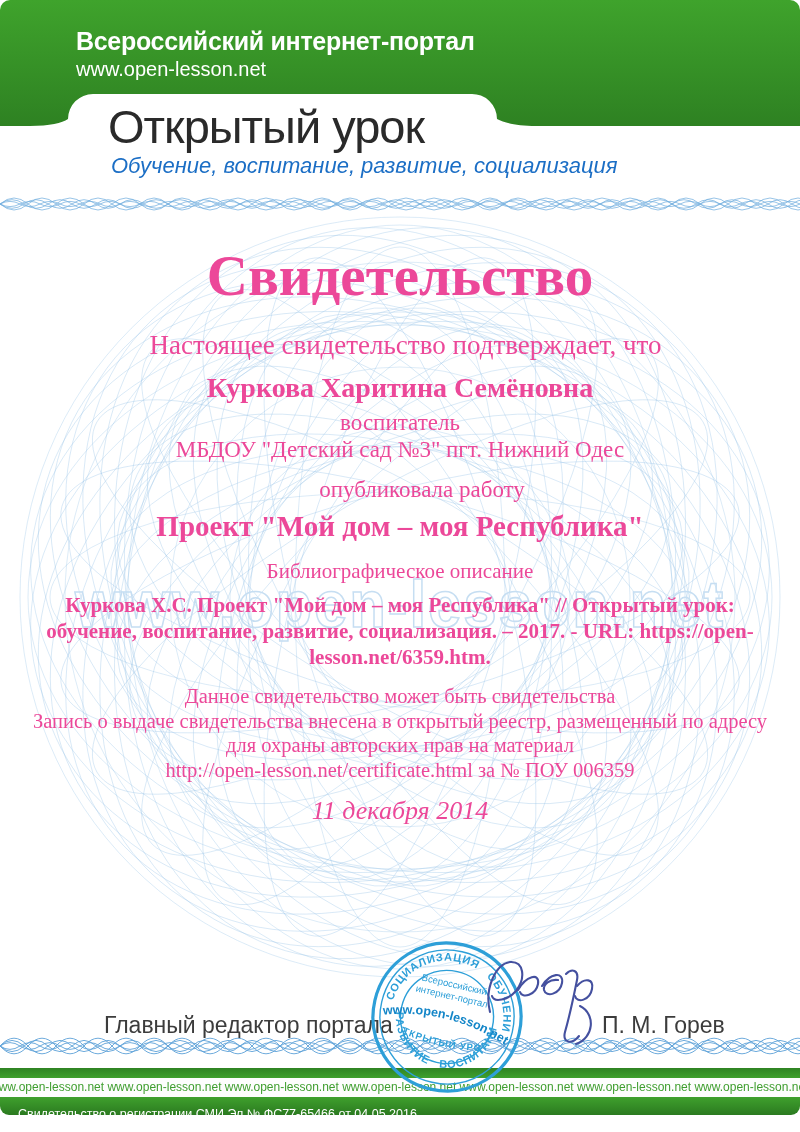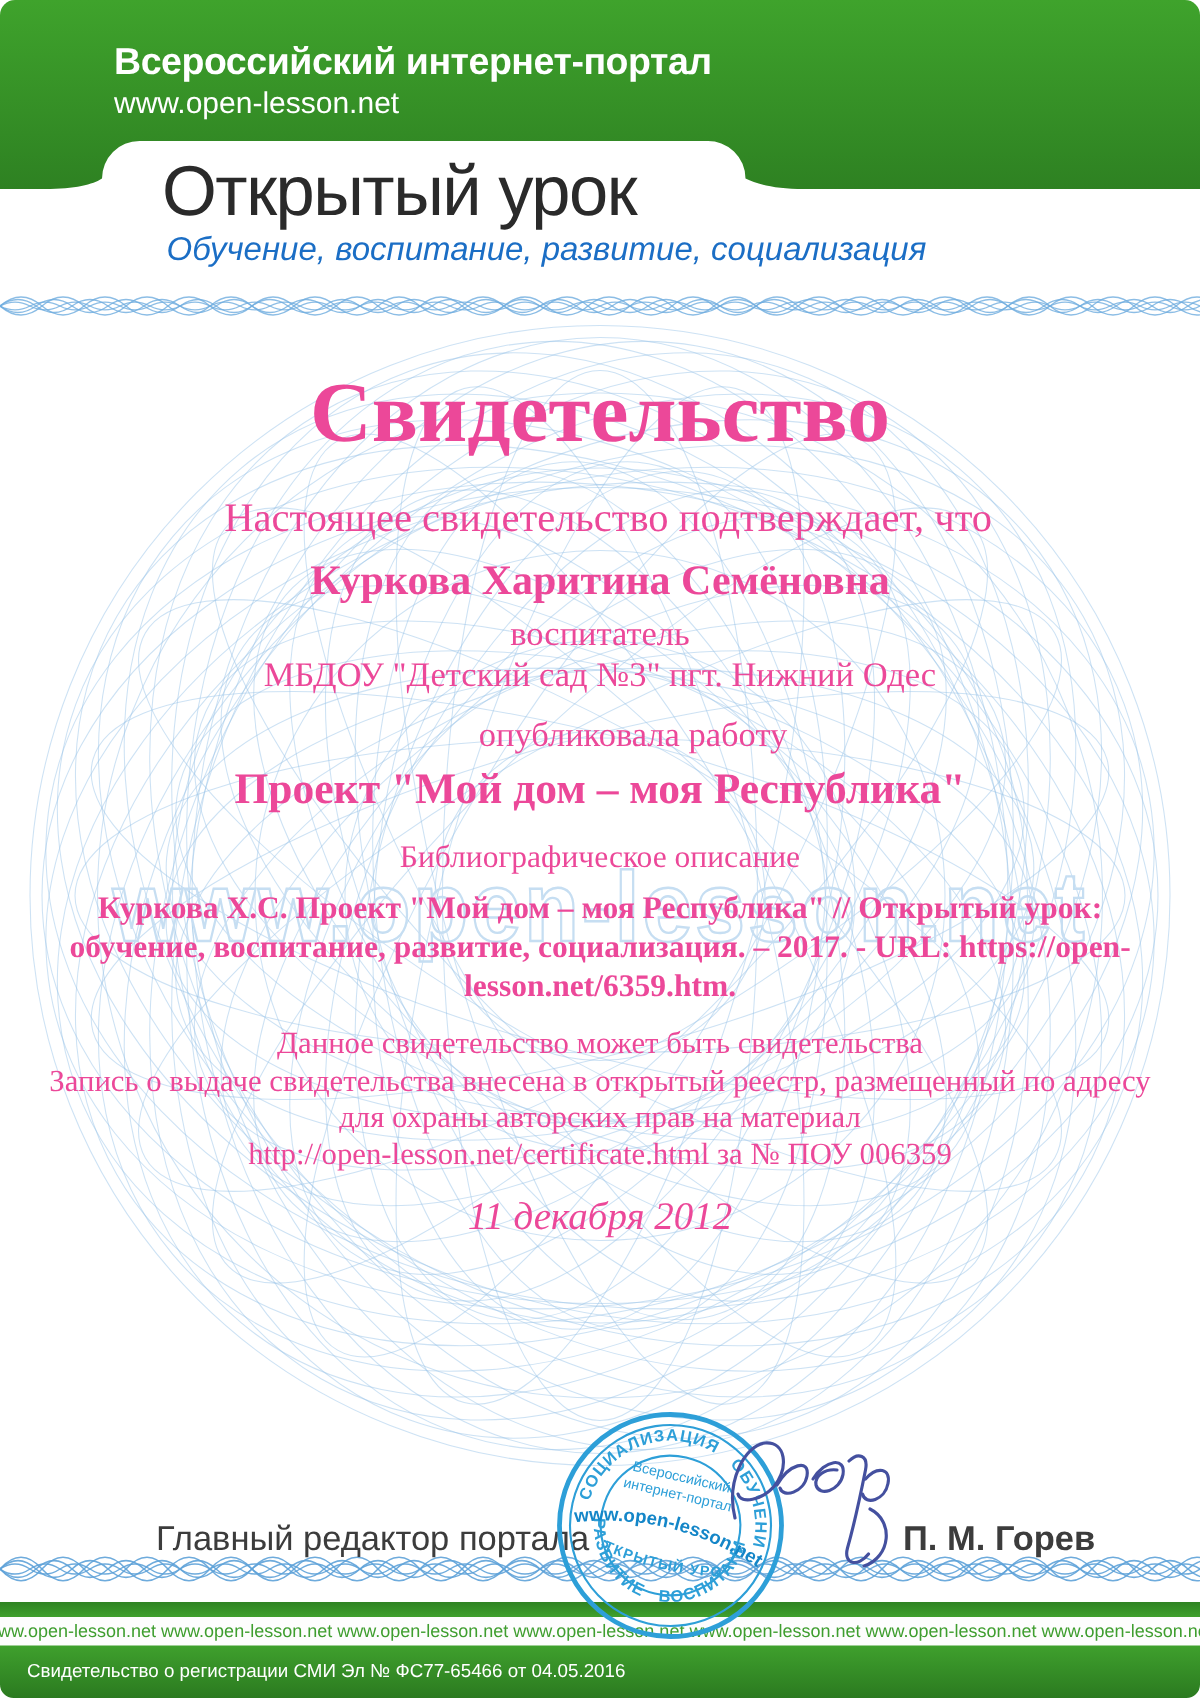--- a/index.html
+++ b/index.html
@@ -28,35 +28,35 @@
   .recipient-role{top:410px;font-size:23px;}
   .recipient-org{top:437px;font-size:23px;}
   .action-line{top:477px;font-size:23px;padding-left:44px;}
   .work-title{top:510px;font-size:29px;font-weight:bold;}
   .bib-heading{top:559px;font-size:21px;}
   .bib-text{top:592px;left:30px;right:30px;font-size:21px;font-weight:bold;line-height:26px;}
   .usage-block{top:684px;font-size:20.5px;line-height:24.5px;}
   .cert-date{top:796px;font-size:26px;font-style:italic;}
   
   .editor-label{left:104px;top:1012px;font-size:23px;color:#3c3c3c;}
-  .signer-name{left:602px;top:1012px;font-size:23px;color:#3c3c3c;font-weight:bold;}
+  .signer-name{left:602px;top:1012px;font-size:23px;color:#3c3c3c;}
   .stamp{left:361px;top:931px;width:172px;height:172px;transform:rotate(13deg);z-index:6;}
   .st-ring{fill:none;stroke:#2d9fd8;}
   .st-ring-text{font-size:11px;font-weight:bold;letter-spacing:0.8px;fill:#2d9fd8;}
   .st-small{font-size:9.5px;fill:#2d9fd8;}
   .st-url{font-size:12.5px;font-weight:bold;fill:#1486c8;}
   .st-open{font-size:9.5px;font-weight:bold;letter-spacing:1px;fill:#2d9fd8;}
   #signature-svg{left:480px;top:948px;z-index:7;}
   #signature-svg path{fill:none;stroke:#44509f;stroke-width:2.1;stroke-linecap:round;}
   
   .footer-strip1{left:0;top:1068px;width:800px;height:10px;
     background:linear-gradient(#2f8323,#3fa02d);z-index:3;}
   .footer-urls{left:0;top:1078px;width:800px;height:19px;background:#fdfdfd;z-index:3;
     color:#3f9e2f;font-size:12px;line-height:19px;white-space:nowrap;overflow:hidden;text-indent:-10px;}
-  .footer-bar{left:0;top:1097px;width:800px;height:35px;z-index:3;
+  .footer-bar{left:0;top:1097px;width:800px;height:18px;z-index:3;
     background:linear-gradient(#3fa02d,#2b7a20);border-radius:0 0 9px 9px;}
   .footer-reg{left:18px;top:0;line-height:35px;color:#fff;font-size:12.5px;}
   .footer-issn{right:4px;top:0;line-height:35px;color:#fff;font-size:10px;font-weight:bold;margin-top:41px;}
 </style>
 </head>
 <body>
 
 <div>
   <svg id="header-svg" width="800" height="130" viewBox="0 0 800 130">
     <defs>
@@ -160,21 +160,21 @@
   <div class="abs ctext action-line">опубликовала работу</div>
   <div class="abs ctext work-title">Проект "Мой дом – моя Республика"</div>
   <div class="abs ctext bib-heading">Библиографическое описание</div>
   <div class="abs ctext bib-text">Куркова Х.С. Проект "Мой дом – моя Республика" // Открытый урок: обучение, воспитание, развитие, социализация. – 2017. - URL: https://open-lesson.net/6359.htm.</div>
   <div class="abs ctext usage-block">
     <div>Данное свидетельство может быть свидетельства</div>
     <div>Запись о выдаче свидетельства внесена в открытый реестр, размещенный по адресу</div>
     <div>для охраны авторских прав на материал</div>
     <div>http://open-lesson.net/certificate.html за № ПОУ 006359</div>
   </div>
-  <div class="abs ctext cert-date">11 декабря 2012</div>
+  <div class="abs ctext cert-date">11 декабря 2014</div>
 </div>
 
 <div class="abs editor-label">Главный редактор портала</div>
 <div class="abs signer-name">П. М. Горев</div>
 
 <div class="abs stamp">
   <svg viewBox="-86 -86 172 172" width="172" height="172">
     <circle r="74" class="st-ring" stroke-width="3.2"></circle>
     <circle r="67" class="st-ring" stroke-width="1.4"></circle>
     <circle r="46.5" class="st-ring" stroke-width="1.4"></circle>

